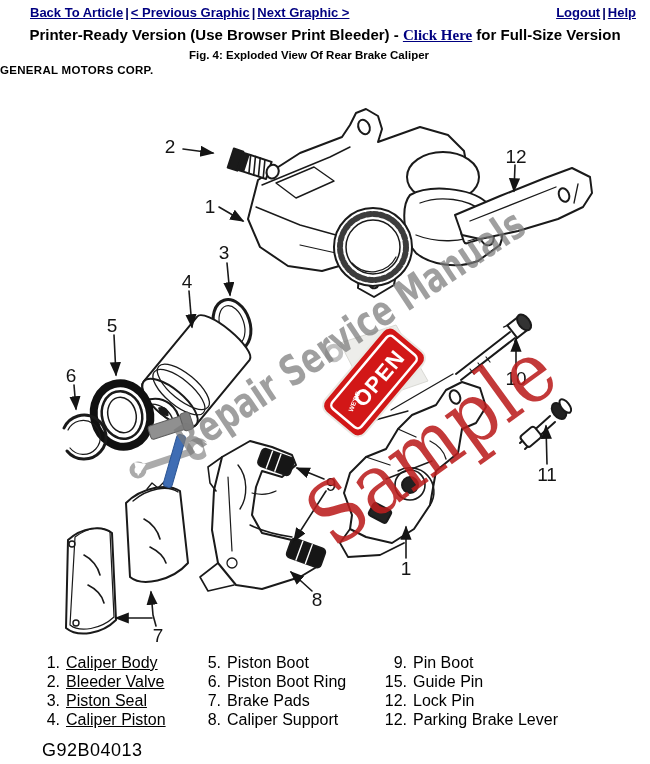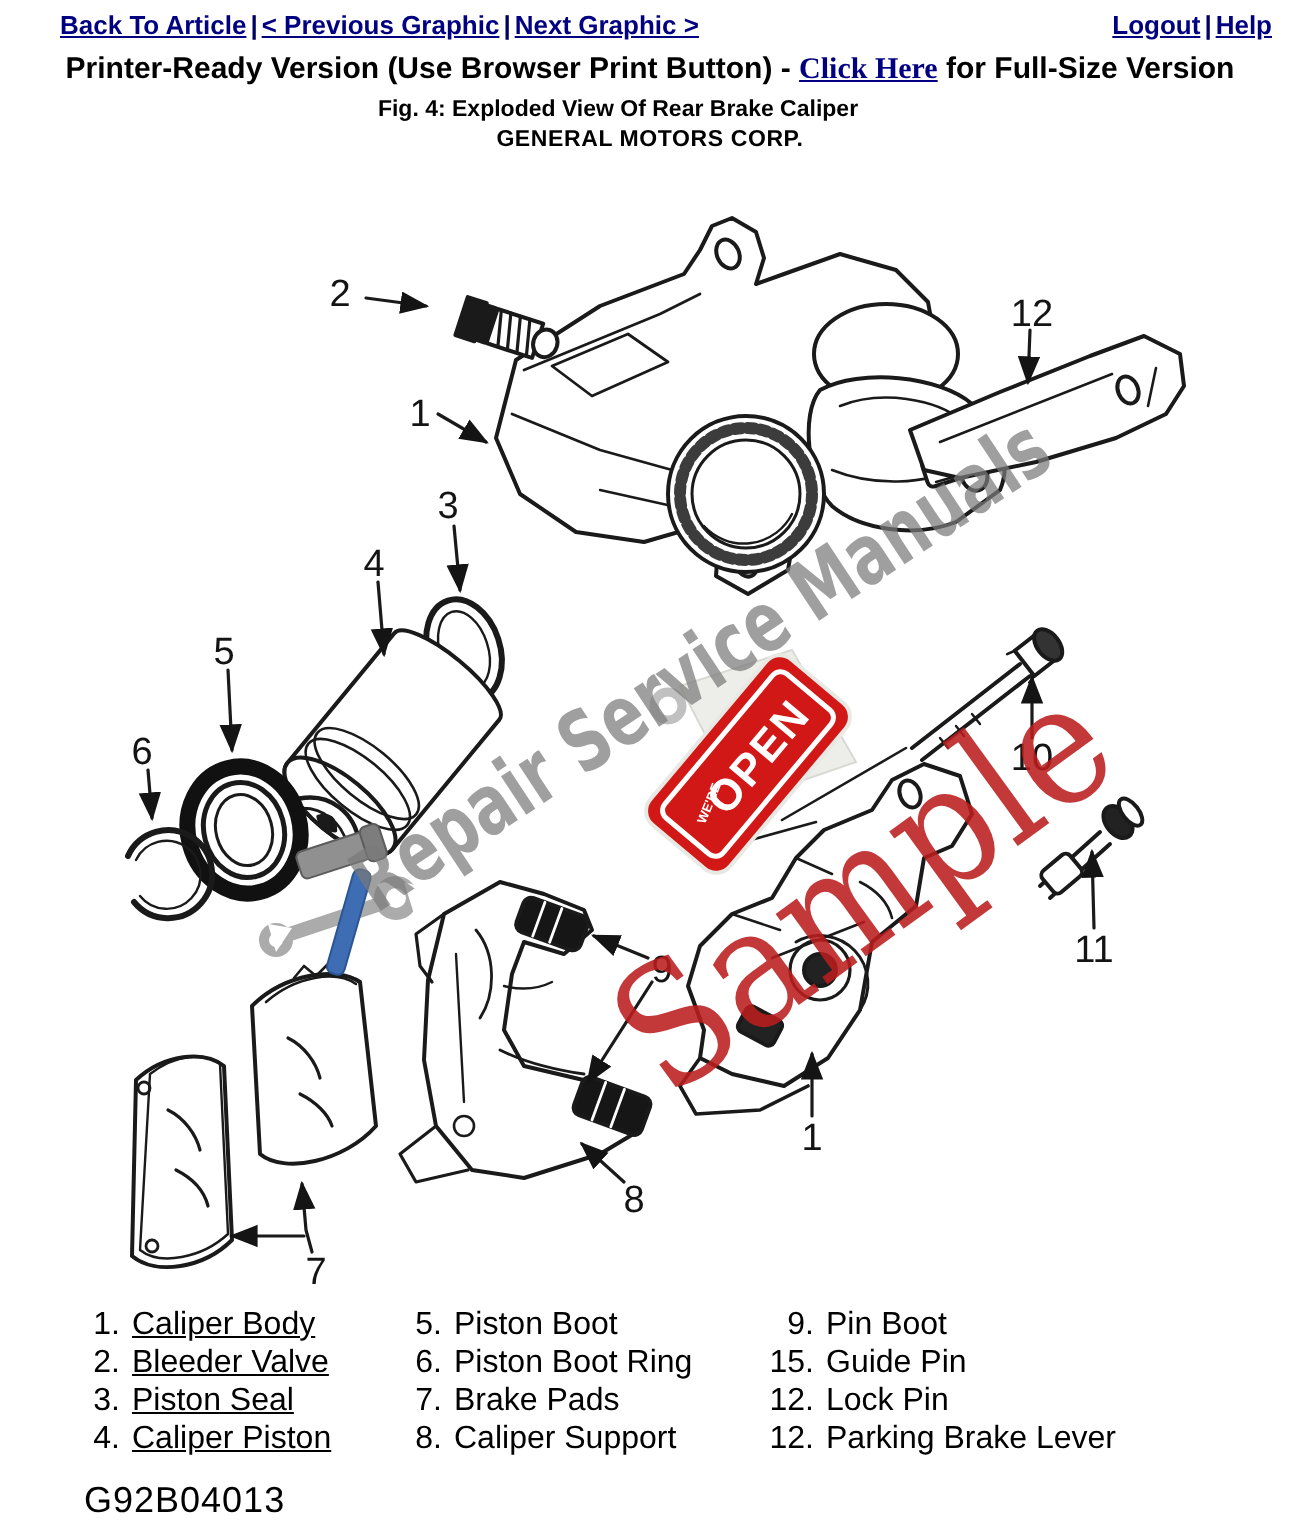--- a/index.html
+++ b/index.html
@@ -10,21 +10,21 @@
           font-size:13px;font-weight:bold;color:#000080;
           display:flex;justify-content:space-between;}
   .navgroup{display:flex;gap:2px;align-items:baseline;white-space:nowrap;}
   .navlink{color:#000080;text-decoration:underline;cursor:pointer;}
   .navsep{color:#000060;text-decoration:none;}
   .printer-line{position:absolute;top:26px;left:0;width:650px;text-align:center;
                 font-size:15px;font-weight:bold;white-space:nowrap;}
   .printer-line a{color:#000080;text-decoration:underline;cursor:pointer;font-family:Liberation Serif, serif;}
   .fig-caption{position:absolute;top:49px;left:0;width:618px;text-align:center;
                font-size:11.5px;font-weight:bold;}
-  .company{position:absolute;top:64px;left:0;width:650px;text-align:center;
+  .company{position:absolute;top:64px;left:0;width:650px;text-align:left;
            font-size:11.5px;font-weight:bold;letter-spacing:.3px;}
   
   .diagram{position:absolute;top:85px;left:0;width:650px;height:570px;}
   
   .parts{position:absolute;top:653px;left:0;width:650px;font-size:16px;}
   .pcol{position:absolute;top:0;}
   .pcol1{left:42px;text-decoration:underline;} .pcol2{left:203px;} .pcol3{left:381px;}
   .prow{height:19px;line-height:19px;white-space:nowrap;}
   .pnum{display:inline-block;text-align:right;margin-right:6px;}
   .pcol1 .pnum,.pcol2 .pnum{width:18px;}
@@ -43,21 +43,21 @@
     <span class="navsep">|</span>
     <span class="navlink">Next Graphic &gt;</span>
   </span>
   <span class="navgroup">
     <span class="navlink">Logout</span>
     <span class="navsep">|</span>
     <span class="navlink">Help</span>
   </span>
 </div>
 
-<div class="printer-line"><span>Printer-Ready Version (Use Browser Print Button) - </span><a>Click Here</a><span> for Full-Size Version</span></div>
+<div class="printer-line"><span>Printer-Ready Version (Use Browser Print Bleeder) - </span><a>Click Here</a><span> for Full-Size Version</span></div>
 
 <div class="fig-caption">Fig. 4: Exploded View Of Rear Brake Caliper</div>
 <div class="company">GENERAL MOTORS CORP.</div>
 
 <svg class="diagram" viewBox="0 0 650 570">
   <defs>
     <marker id="arr" markerWidth="9" markerHeight="8" refX="8" refY="3.5" orient="auto">
       <path d="M0,0 L9,3.5 L0,7 Z" fill="#141414"></path>
     </marker>
   </defs>

